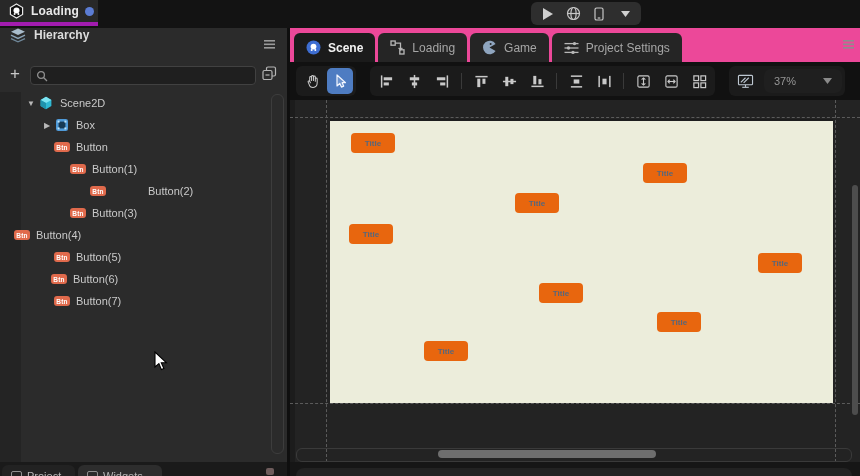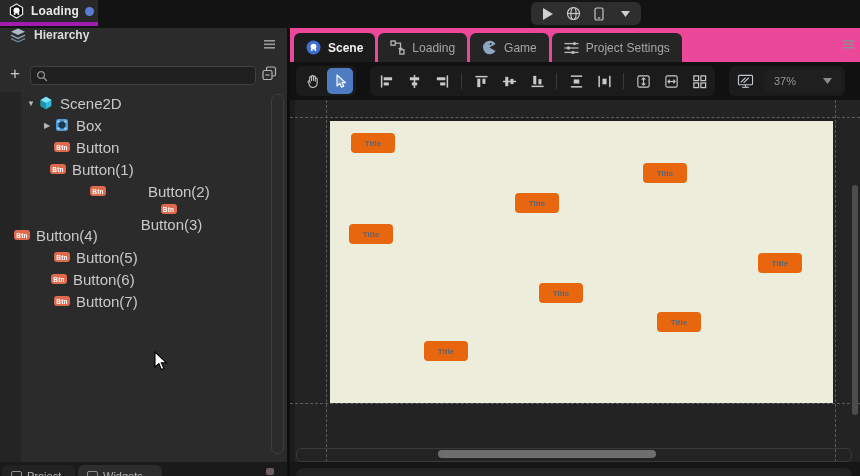--- a/index.html
+++ b/index.html
@@ -28,21 +28,21 @@
   .search-box{position:absolute;left:30px;top:38px;width:226px;height:19px;background:#1f1f1f;
       border:1px solid #414141;border-radius:4px;display:flex;align-items:center;box-sizing:border-box;padding:0 5px;}
   .search-box input{flex:1;background:transparent;border:none;outline:none;color:#cfcfcf;font-size:11px;
       font-family:"Liberation Sans",sans-serif;margin-left:4px;min-width:0;}
   .collapse-btn{position:absolute;right:8px;top:37px;width:18px;height:18px;}
   .gutter{position:absolute;left:0;top:64px;width:21px;bottom:0;background:#242424;}
   .tree{position:absolute;left:0;top:64px;right:0;bottom:8px;}
   .tree-row{height:22px;display:flex;align-items:center;box-sizing:border-box;}
   .arrow{width:14px;text-align:center;color:#b8b8b8;font-size:8px;flex:0 0 auto;}
   .row-icon{width:16px;height:14px;margin-right:6px;display:flex;align-items:center;justify-content:center;flex:0 0 auto;}
-  .row-label{color:#c9c9c9;font-size:15px;white-space:nowrap;}
+  .row-label{color:#c9c9c9;font-size:11px;white-space:nowrap;}
   .btn-ico{width:16px;height:10px;background:#e06a4c;border-radius:3px;color:#fff;font-size:6.5px;
       font-weight:700;display:flex;align-items:center;justify-content:center;letter-spacing:.2px;}
   .h-scroll-track{position:absolute;right:3px;top:66px;bottom:8px;width:11px;border:1px solid #3d3d3d;border-radius:6px;}
 
   
   .bottom-left-strip{position:absolute;left:0;top:462px;width:287px;height:14px;background:#1a1a1a;}
   .btab{position:absolute;top:3px;height:22px;border-radius:6px 6px 0 0;display:flex;align-items:center;
       gap:5px;padding:0 9px;box-sizing:border-box;color:#b5b5b5;font-size:11px;}
   .btab-0{left:2px;width:73px;background:#222222;}
   .btab-1{left:78px;width:84px;background:#2d2d2d;}
@@ -197,35 +197,35 @@
         </span>
         <span class="row-label">Box</span>
       </div>
       <div class="tree-row" style="padding-left: 40px;">
         <span class="arrow"></span>
         <span class="row-icon">
           <span class="btn-ico">Btn</span>
         </span>
         <span class="row-label">Button</span>
       </div>
-      <div class="tree-row" style="padding-left: 36px;">
+      <div class="tree-row" style="padding-left: 56px;">
         <span class="arrow"></span>
         <span class="row-icon">
           <span class="btn-ico">Btn</span>
         </span>
         <span class="row-label">Button(1)</span>
       </div>
       <div class="tree-row" style="padding-left: 40px; gap: 36px;">
         <span class="arrow"></span>
         <span class="row-icon">
           <span class="btn-ico">Btn</span>
         </span>
         <span class="row-label">Button(2)</span>
       </div>
-      <div class="tree-row" style="padding-left: 56px; flex-direction: column;">
+      <div class="tree-row" style="padding-left: 56px;">
         <span class="arrow"></span>
         <span class="row-icon">
           <span class="btn-ico">Btn</span>
         </span>
         <span class="row-label">Button(3)</span>
       </div>
       <div class="tree-row" style="">
         <span class="arrow"></span>
         <span class="row-icon">
           <span class="btn-ico">Btn</span>

